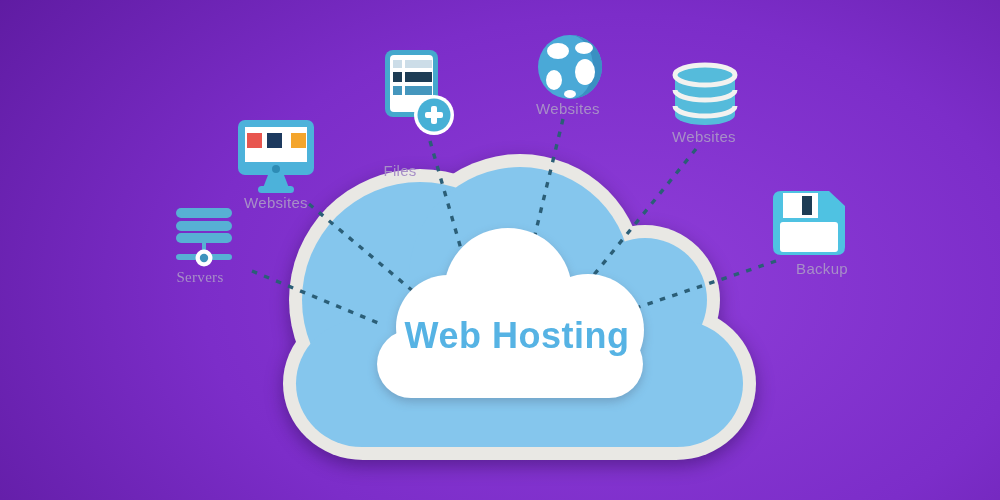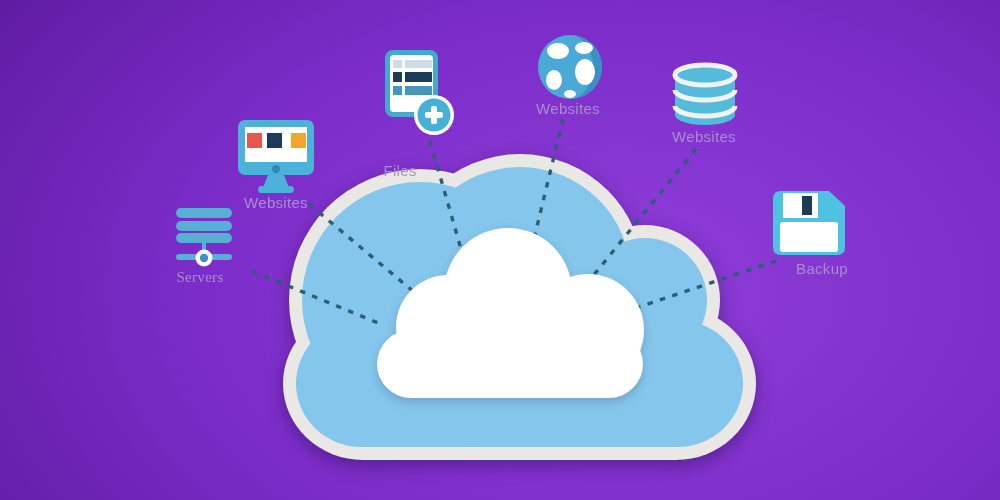--- a/index.html
+++ b/index.html
@@ -61,20 +61,21 @@
     </g>
 
     <g class="inner-cloud">
       <circle class="inner-shape" cx="508" cy="292" r="64"></circle>
       <circle class="inner-shape" cx="448" cy="327" r="52"></circle>
       <circle class="inner-shape" cx="588" cy="330" r="56"></circle>
       <rect class="inner-shape" x="377" y="330" width="266" height="68" rx="34"></rect>
     </g>
   </svg>
 
+  <div class="title">Web Hosting</div>
 
   <div class="icon-box" style="left:176px;top:205px;">
     <svg width="56" height="62" viewBox="0 0 56 62">
       <rect x="0" y="3" width="56" height="10" rx="5" fill="#57b0d4"></rect>
       <rect x="0" y="16" width="56" height="10" rx="5" fill="#57b0d4"></rect>
       <rect x="0" y="28" width="56" height="10" rx="5" fill="#57b0d4"></rect>
       <rect x="26" y="38" width="4" height="13" fill="#57b0d4"></rect>
       <rect x="0" y="49" width="56" height="6" rx="3" fill="#57b0d4"></rect>
       <circle cx="28" cy="53" r="8.5" fill="#ffffff"></circle>
       <circle cx="28" cy="53" r="4.2" fill="#3e93bd"></circle>

